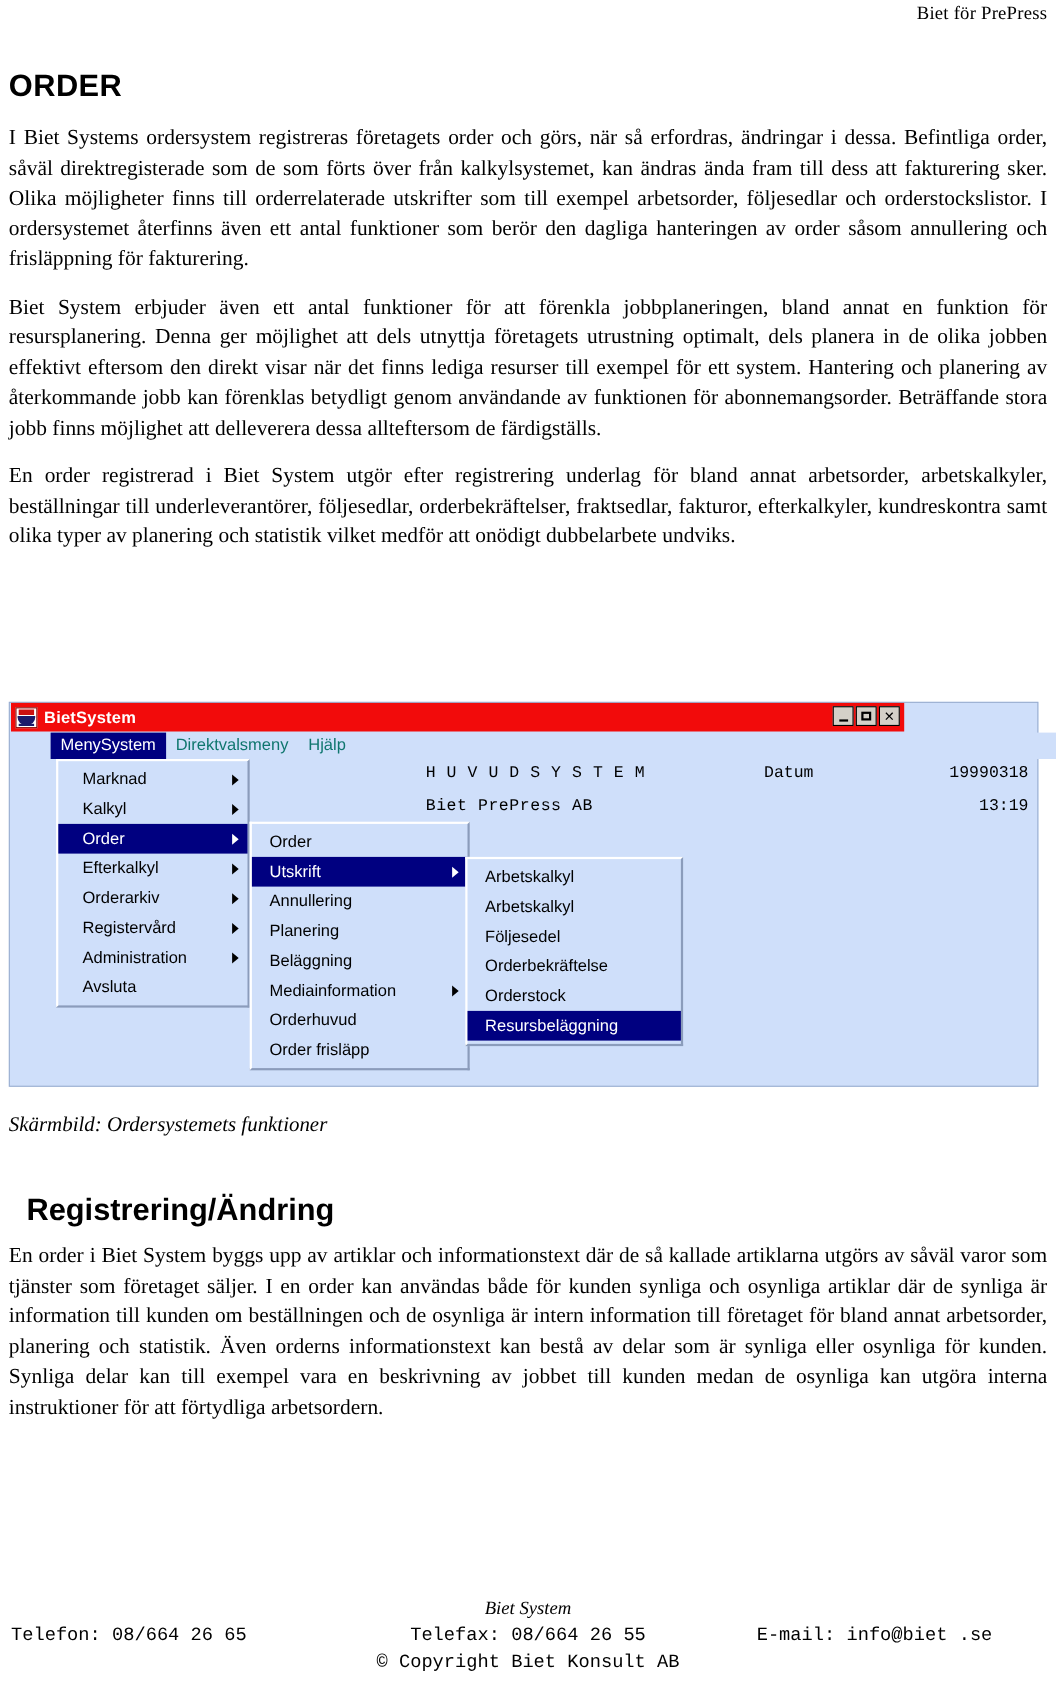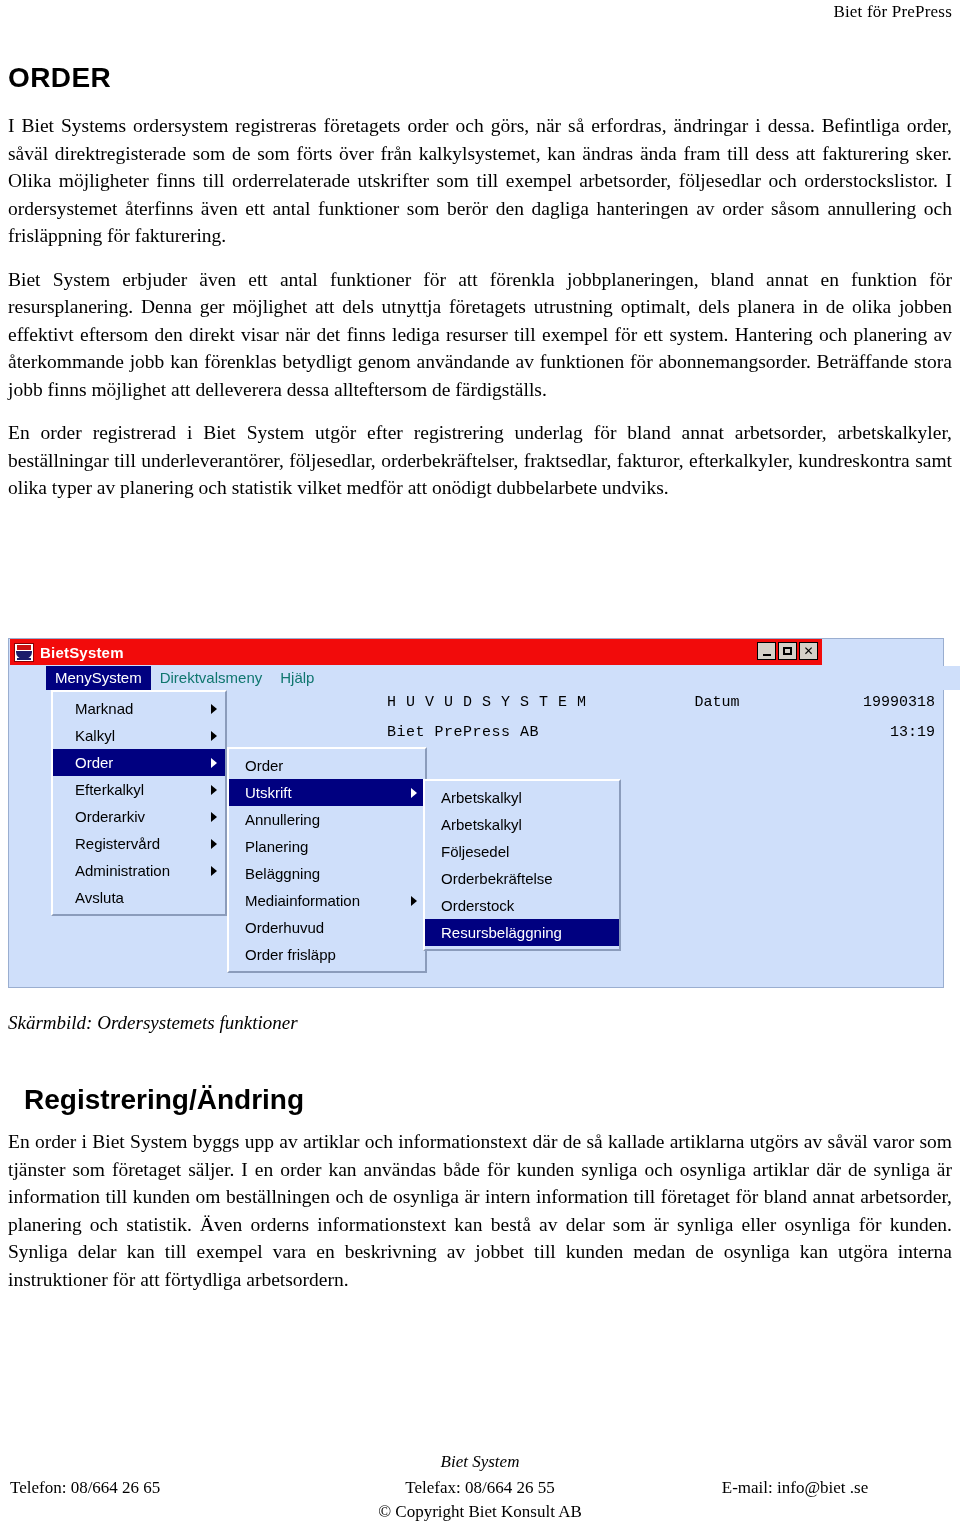--- a/index.html
+++ b/index.html
@@ -284,20 +284,21 @@
     left: 0; top: 0;
     width: 960px;
     text-align: center;
     font-style: italic;
   }
   .footer-row {
     position: absolute;
     left: 0;
     width: 960px;
     display: flex;
+    font-family: Liberation Mono, monospace;
   }
   .footer-row.r1 { top: 26px; }
   .footer-row.r2 { top: 50px; }
   .f-left   { width: 320px; padding-left: 10px; box-sizing: border-box; text-align: left; }
   .f-center { width: 320px; text-align: center; }
   .f-right  { width: 320px; padding-right: 10px; box-sizing: border-box; text-align: center; }
 </style>
 </head>
 <body>
 

